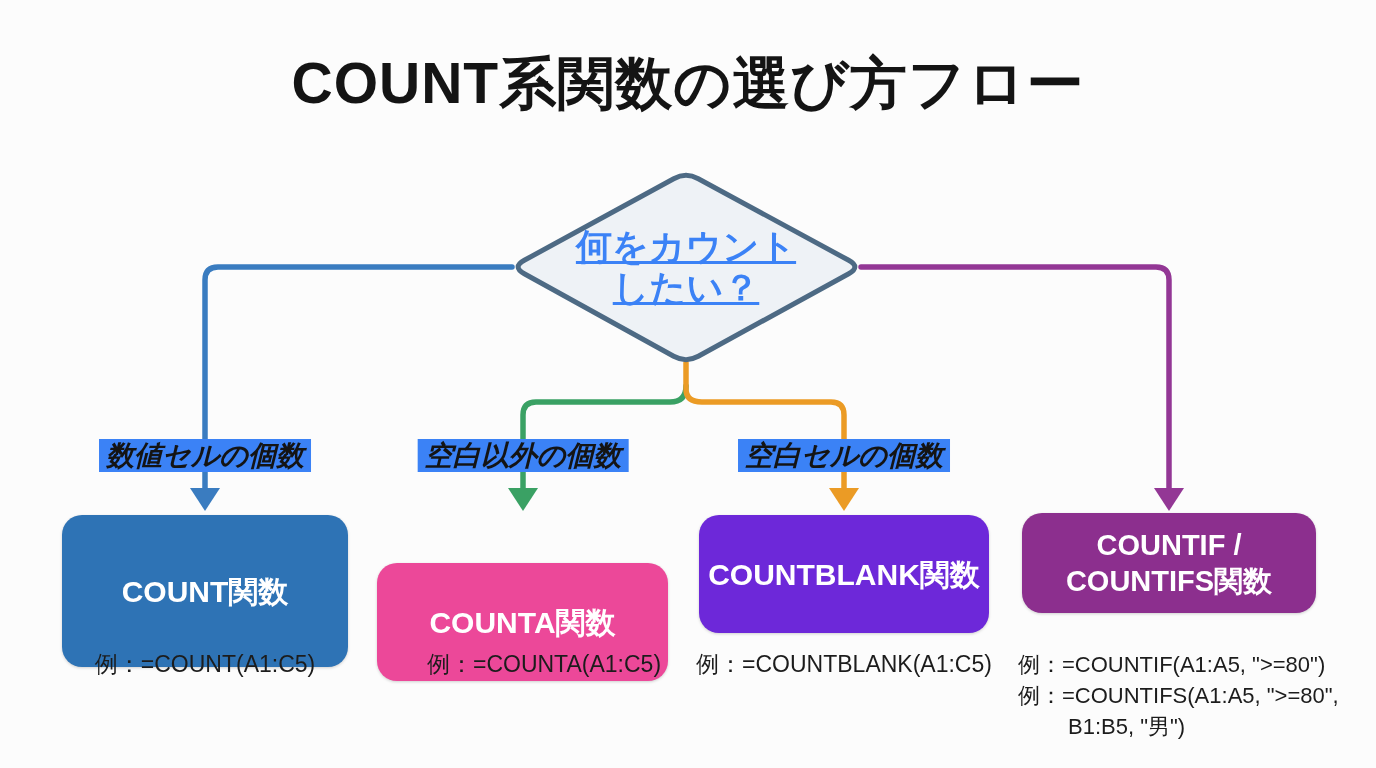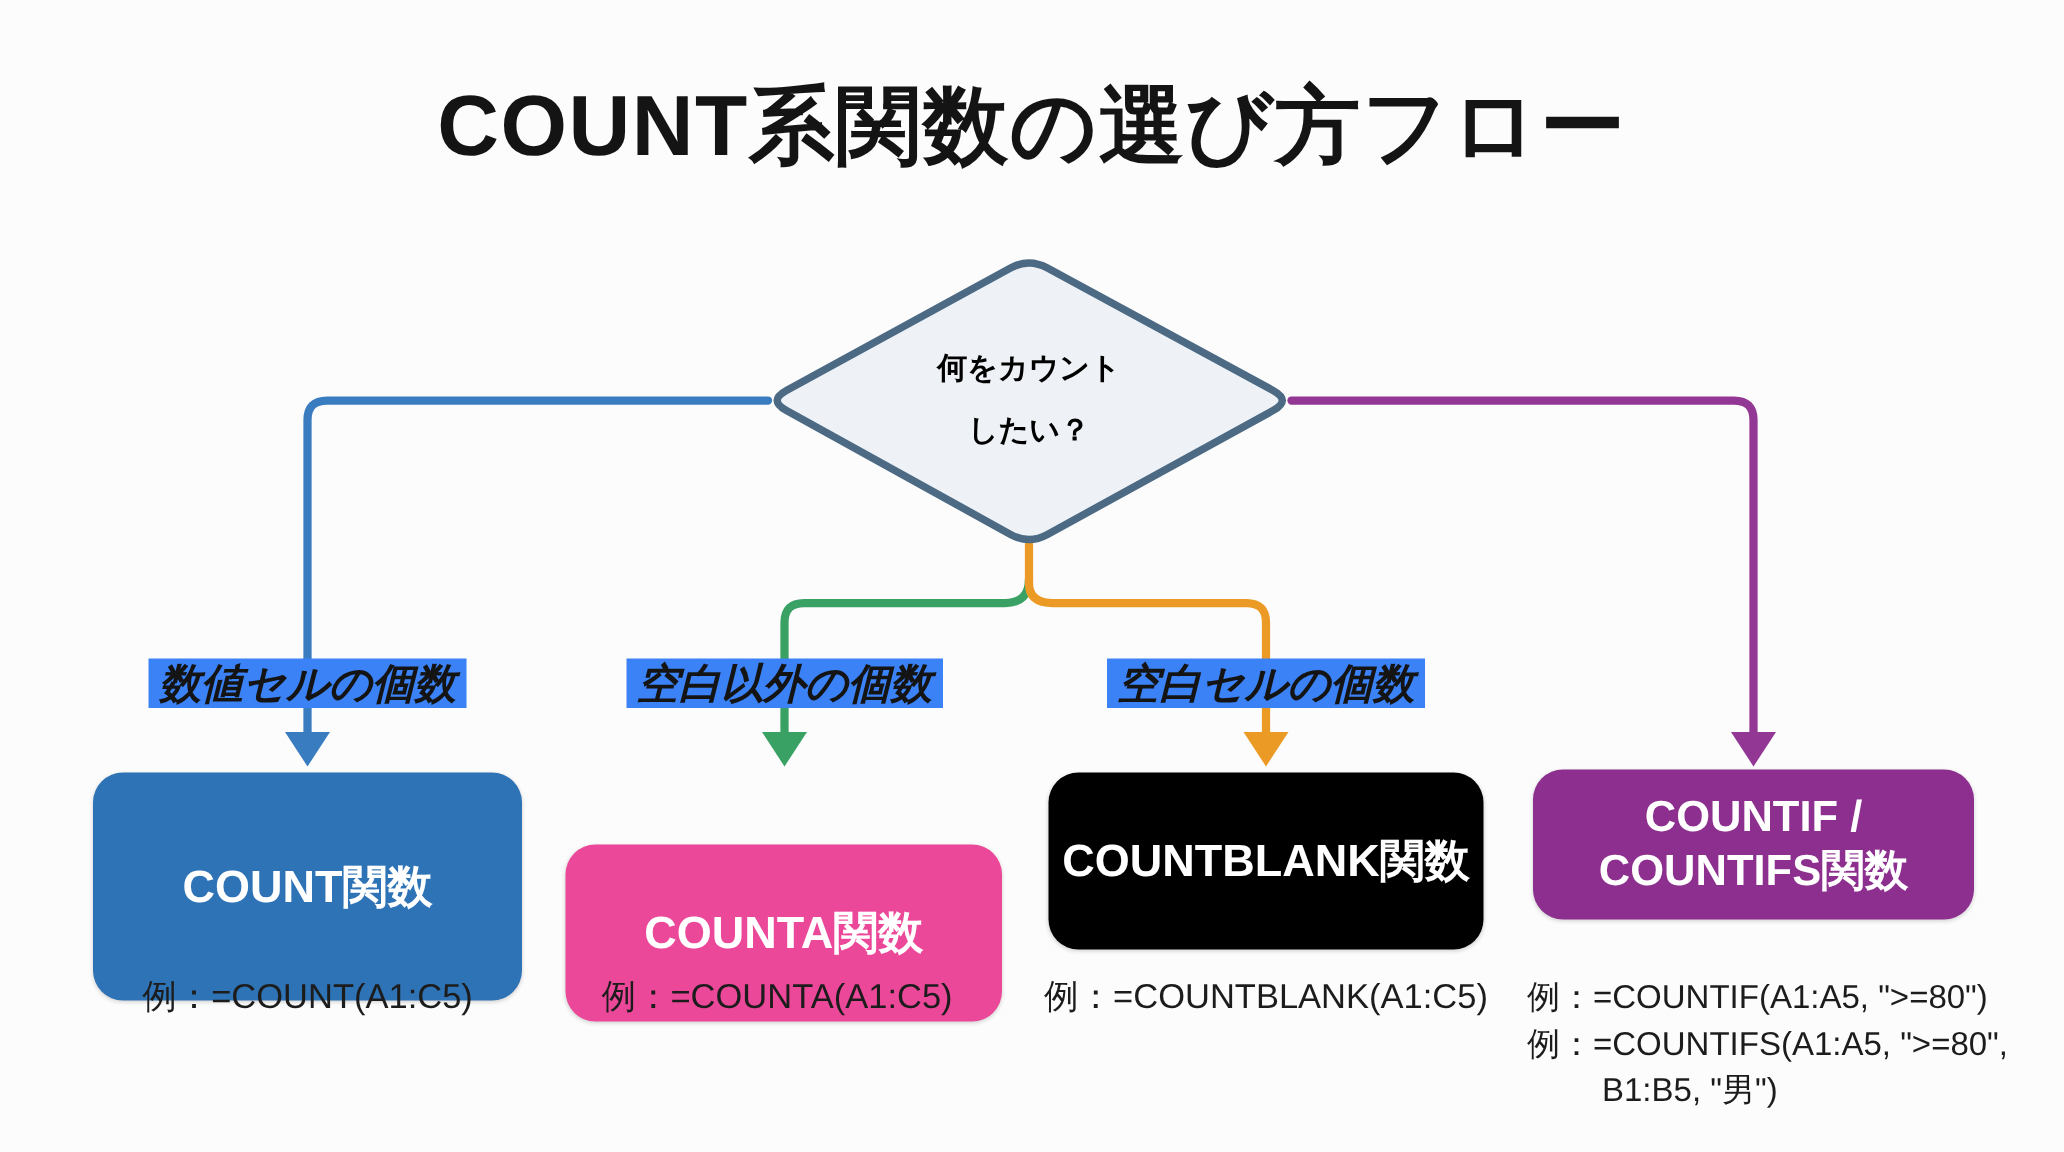--- a/index.html
+++ b/index.html
@@ -41,24 +41,25 @@
     stroke-linejoin: round;
   }
 
   .decision-text {
     position: absolute;
     left: 686px;
     top: 267px;
     transform: translate(-50%, -50%);
     width: 320px;
     text-align: center;
-    font-size: 20px;
+    font-size: 36px;
     font-weight: 700;
     line-height: 41px;
-    color: #000000;
+    color: #3b82f6;
+    text-decoration: underline;
   }
 
   .branch-label {
     position: absolute;
     top: 439px;
     transform: translateX(-50%);
     white-space: nowrap;
     font-size: 28px;
     font-weight: 700;
     line-height: 33px;
@@ -96,21 +97,21 @@
 
   .example {
     position: absolute;
     top: 649px;
     color: #1c1c1c;
     font-size: 23px;
     line-height: 30px;
   }
   .example .ex-line { white-space: nowrap; }
   .pos-ex-1 { left: 205px; transform: translateX(-50%); text-align: center; }
-  .pos-ex-2 { left: 518px; transform: translateX(-50%); text-align: right; }
+  .pos-ex-2 { left: 544px; transform: translateX(-50%); text-align: right; }
   .pos-ex-3 { left: 844px; transform: translateX(-50%); text-align: center; }
   .pos-ex-4 { left: 1018px; text-align: left; font-size: 22px; line-height: 31px; }
   .pos-ex-4 .ex-line.indent { padding-left: 50px; }
 </style>
 </head>
 <body>
 
 <div class="canvas">
 
   <div class="title">COUNT系関数の選び方フロー</div>
@@ -147,21 +148,21 @@
   <div class="branch-label pos-label-2">空白以外の個数</div>
   <div class="func-box pos-box-2" style="background: #ec4899; margin-top: 48px;">
     <div class="box-line">COUNTA関数</div>
     <div class="box-line"></div>
   </div>
   <div class="example pos-ex-2">
     <div class="ex-line">例：=COUNTA(A1:C5)</div>
   </div>
 
   <div class="branch-label pos-label-3">空白セルの個数</div>
-  <div class="func-box pos-box-3" style="background: #000000;">
+  <div class="func-box pos-box-3" style="background: #6d28d9;">
     <div class="box-line">COUNTBLANK関数</div>
     <div class="box-line"></div>
   </div>
   <div class="example pos-ex-3">
     <div class="ex-line">例：=COUNTBLANK(A1:C5)</div>
   </div>
 
   <div class="func-box pos-box-4" style="background: rgb(140, 47, 142);">
     <div class="box-line">COUNTIF /</div>
     <div class="box-line">COUNTIFS関数</div>

